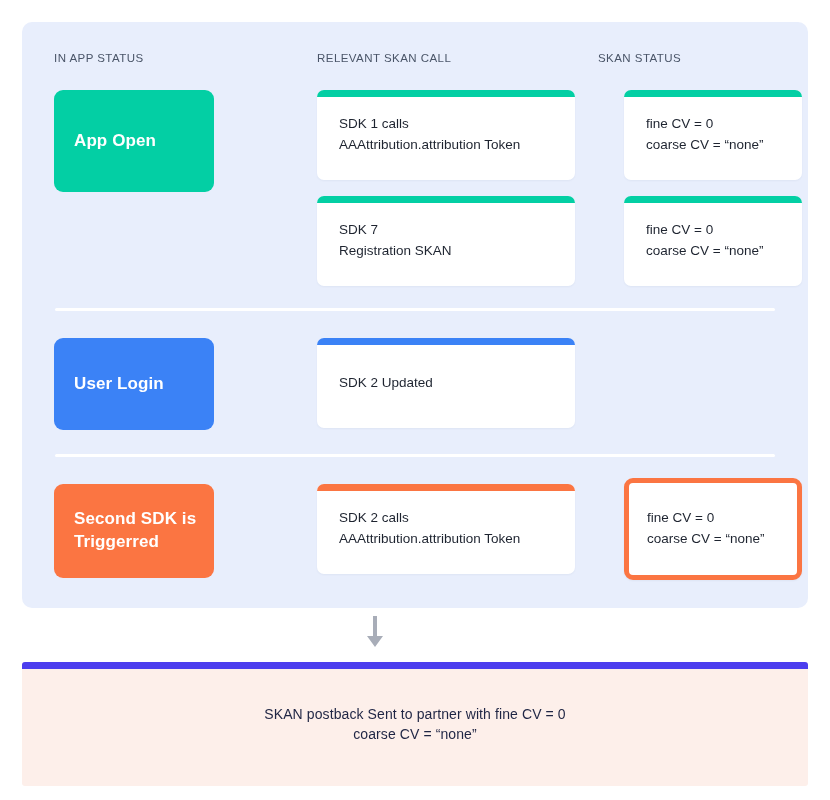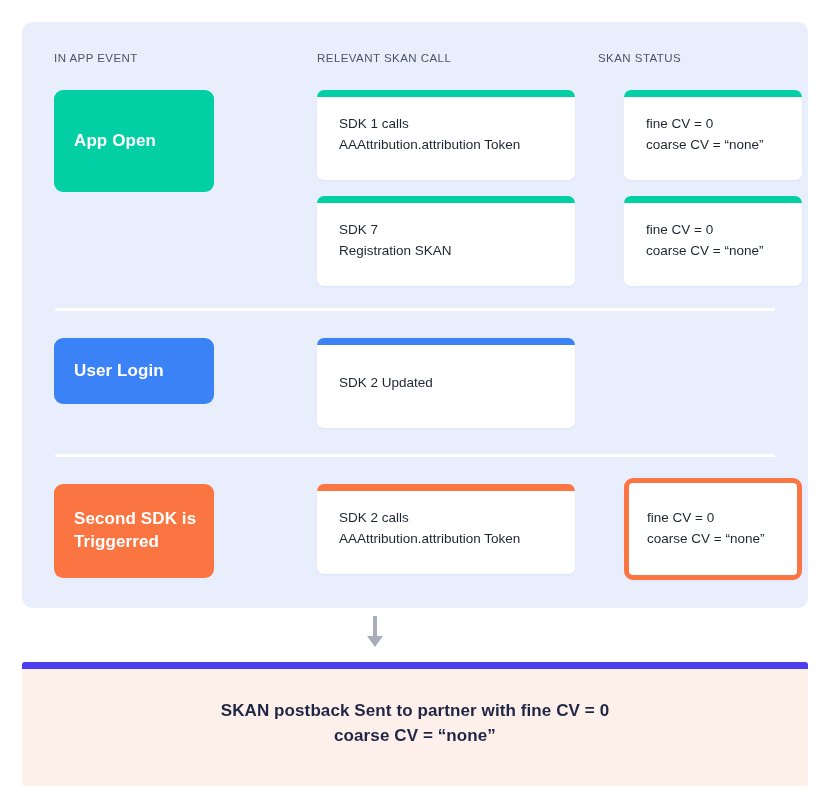--- a/index.html
+++ b/index.html
@@ -82,21 +82,21 @@
     padding-right: 14px;
   }
   .event-tile .label {
     color: #FFFFFF;
     font-size: 17px;
     font-weight: bold;
     line-height: 1.35;
     letter-spacing: 0.1px;
   }
   .et-app-open   { top: 4px;  height: 102px; background: #03CFA4; }
-  .et-user-login { top: 20px; height: 66px;  background: #3B82F6; }
+  .et-user-login { top: 20px; height: 92px;  background: #3B82F6; }
   .et-second-sdk { top: 20px; height: 94px;  background: #FB7542; }
 
   
   .card {
     position: absolute;
     background: #FFFFFF;
     border-radius: 7px;
     box-sizing: border-box;
     overflow: hidden;
     box-shadow: 0 1px 2px rgba(30, 50, 90, 0.05);
@@ -169,36 +169,36 @@
   .banner-bar {
     position: absolute;
     left: 22px;
     top: 662px;
     width: 786px;
     height: 7px;
     background: #4C3DEE;
     border-radius: 3px 3px 0 0;
   }
   .banner-text {
-    font-size: 17px;
-    font-weight: bold;
+    font-size: 14px;
+    font-weight: normal;
     color: #1F2544;
     line-height: 1.45;
     white-space: pre-line;
     letter-spacing: 0.1px;
   }
 </style>
 </head>
 <body>
 
 <div class="canvas">
 
   <div class="panel">
 
-    <div class="col-header c1">IN APP EVENT</div>
+    <div class="col-header c1">IN APP STATUS</div>
     <div class="col-header c2">RELEVANT SKAN CALL</div>
     <div class="col-header c3">SKAN STATUS</div>
 
     <div class="row-group rg-1">
 
       <div class="event-tile et-app-open">
         <span class="label">App Open</span>
       </div>
 
       <div class="card col-call slot-a">

